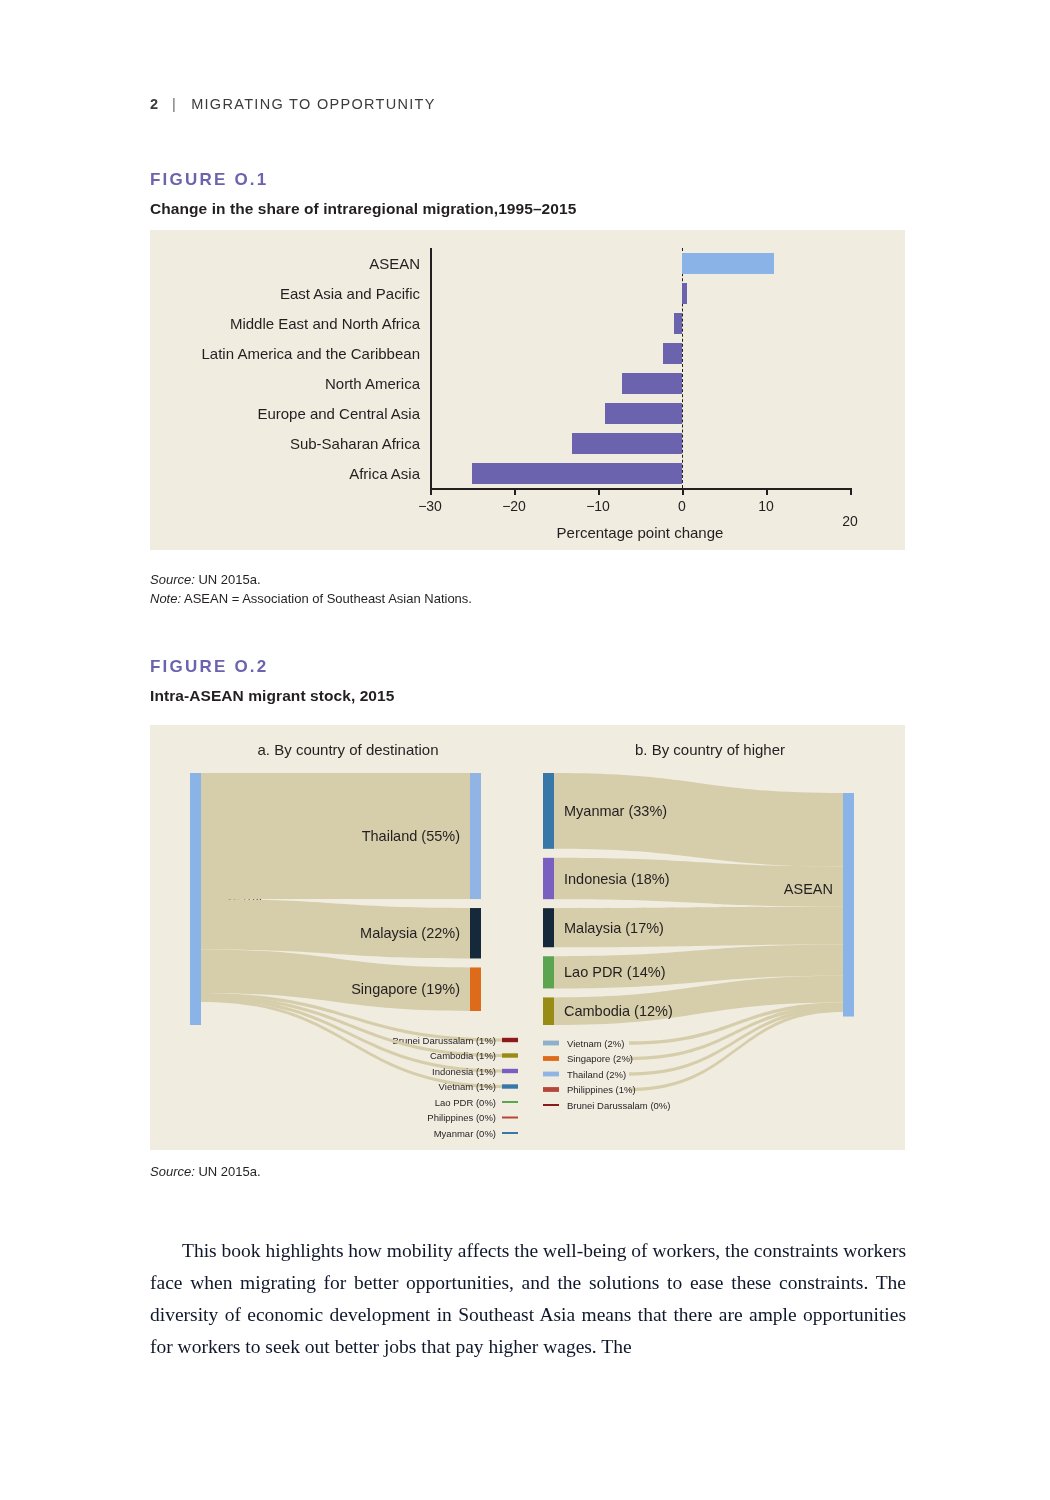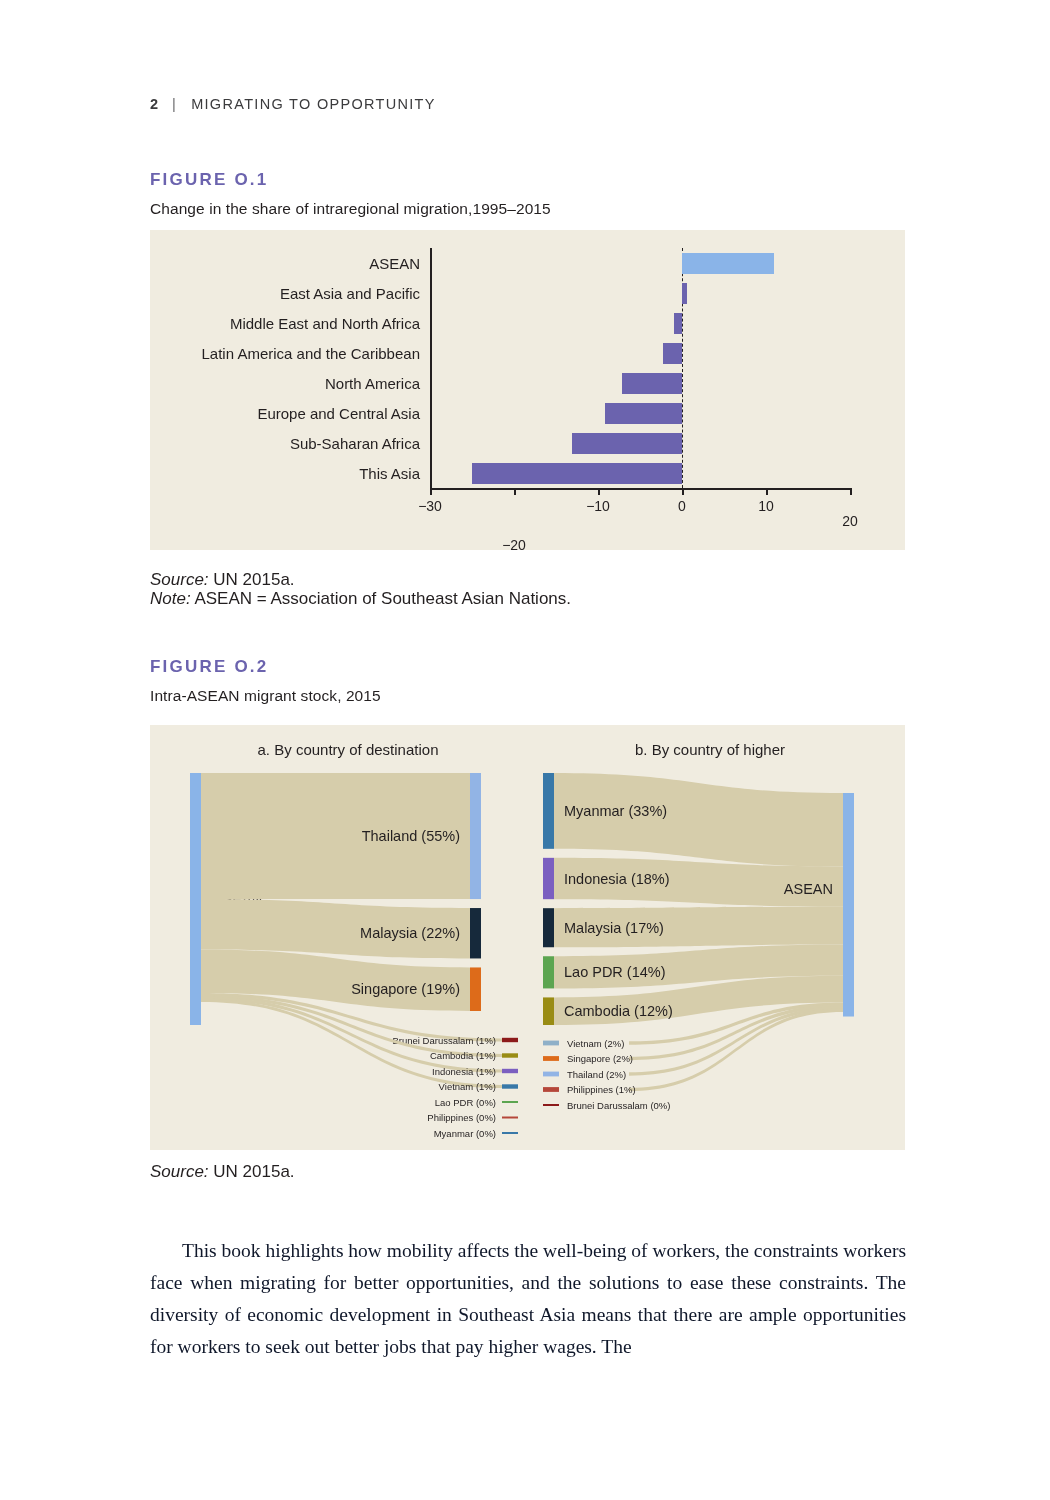--- a/index.html
+++ b/index.html
@@ -37,33 +37,33 @@
     left: 150px;
     font-size: 17px;
     font-weight: 700;
     letter-spacing: 0.13em;
     color: #6b63ae;
   }
   .fig-title {
     position: absolute;
     left: 150px;
     font-size: 15.5px;
-    font-weight: 400;
+    font-weight: 700;
     letter-spacing: 0.005em;
     color: #231f20;
     text-align: right;
   }
   .fig-box {
     position: absolute;
     background: #f0ece0;
   }
   .fig-note {
     position: absolute;
     left: 150px;
-    font-size: 17px;
+    font-size: 13px;
     color: #231f20;
     line-height: 19px;
   }
   .fig-note i { font-style: italic; }
 
   
   #fig1-box { left: 150px; top: 230px; width: 755px; height: 320px; }
 
   .bc-plot {
     position: absolute;
@@ -154,21 +154,21 @@
 
 <div class="fig-box" id="fig1-box">
   <div class="bc-plot" id="bc-plot">
     <div class="bc-axis-y"></div>
     <div class="bc-axis-x"></div>
     <div class="bc-zeroline" id="bc-zeroline" style="left: 252px;"></div>
     <div id="bc-ticks">
         <div class="bc-tick" style="left: 0px;"></div>
         <div class="bc-ticklabel" style="left: 0px;">−30</div>
         <div class="bc-tick" style="left: 84px;"></div>
-        <div class="bc-ticklabel" style="left: 84px; margin-top: 39px;">−20</div>
+        <div class="bc-ticklabel" style="left: 84px;">−20</div>
         <div class="bc-tick" style="left: 168px;"></div>
         <div class="bc-ticklabel" style="left: 168px;">−10</div>
         <div class="bc-tick" style="left: 252px;"></div>
         <div class="bc-ticklabel" style="left: 252px;">0</div>
         <div class="bc-tick" style="left: 336px;"></div>
         <div class="bc-ticklabel" style="left: 336px;">10</div>
         <div class="bc-tick" style="left: 420px;"></div>
         <div class="bc-ticklabel" style="left: 420px; margin-top: 15px;">20</div>
       </div>
     <div id="bc-rows">
@@ -194,24 +194,25 @@
         </div>
         <div class="bc-row" style="top: 165px;">
           <div class="bc-rowlabel">Europe and Central Asia</div>
           <div class="bc-bar" style="left: 174.72px; width: 77.28px; top: -10.5px; height: 21px; background: rgb(107, 99, 174);"></div>
         </div>
         <div class="bc-row" style="top: 195px;">
           <div class="bc-rowlabel">Sub-Saharan Africa</div>
           <div class="bc-bar" style="left: 141.96px; width: 110.04px; top: -10.5px; height: 21px; background: rgb(107, 99, 174);"></div>
         </div>
         <div class="bc-row" style="top: 225px;">
-          <div class="bc-rowlabel">This Asia</div>
+          <div class="bc-rowlabel">Africa Asia</div>
           <div class="bc-bar" style="left: 42px; width: 210px; top: -10.5px; height: 21px; background: rgb(107, 99, 174);"></div>
         </div>
       </div>
+    <div class="bc-xtitle">Percentage point change</div>
   </div>
 </div>
 
 <div class="fig-note" style="top:570px">
   <div>
     <i>Source:</i><span> UN 2015a.</span>
   </div>
   <div>
     <i>Note:</i><span> ASEAN = Association of Southeast Asian Nations.</span>
   </div>

